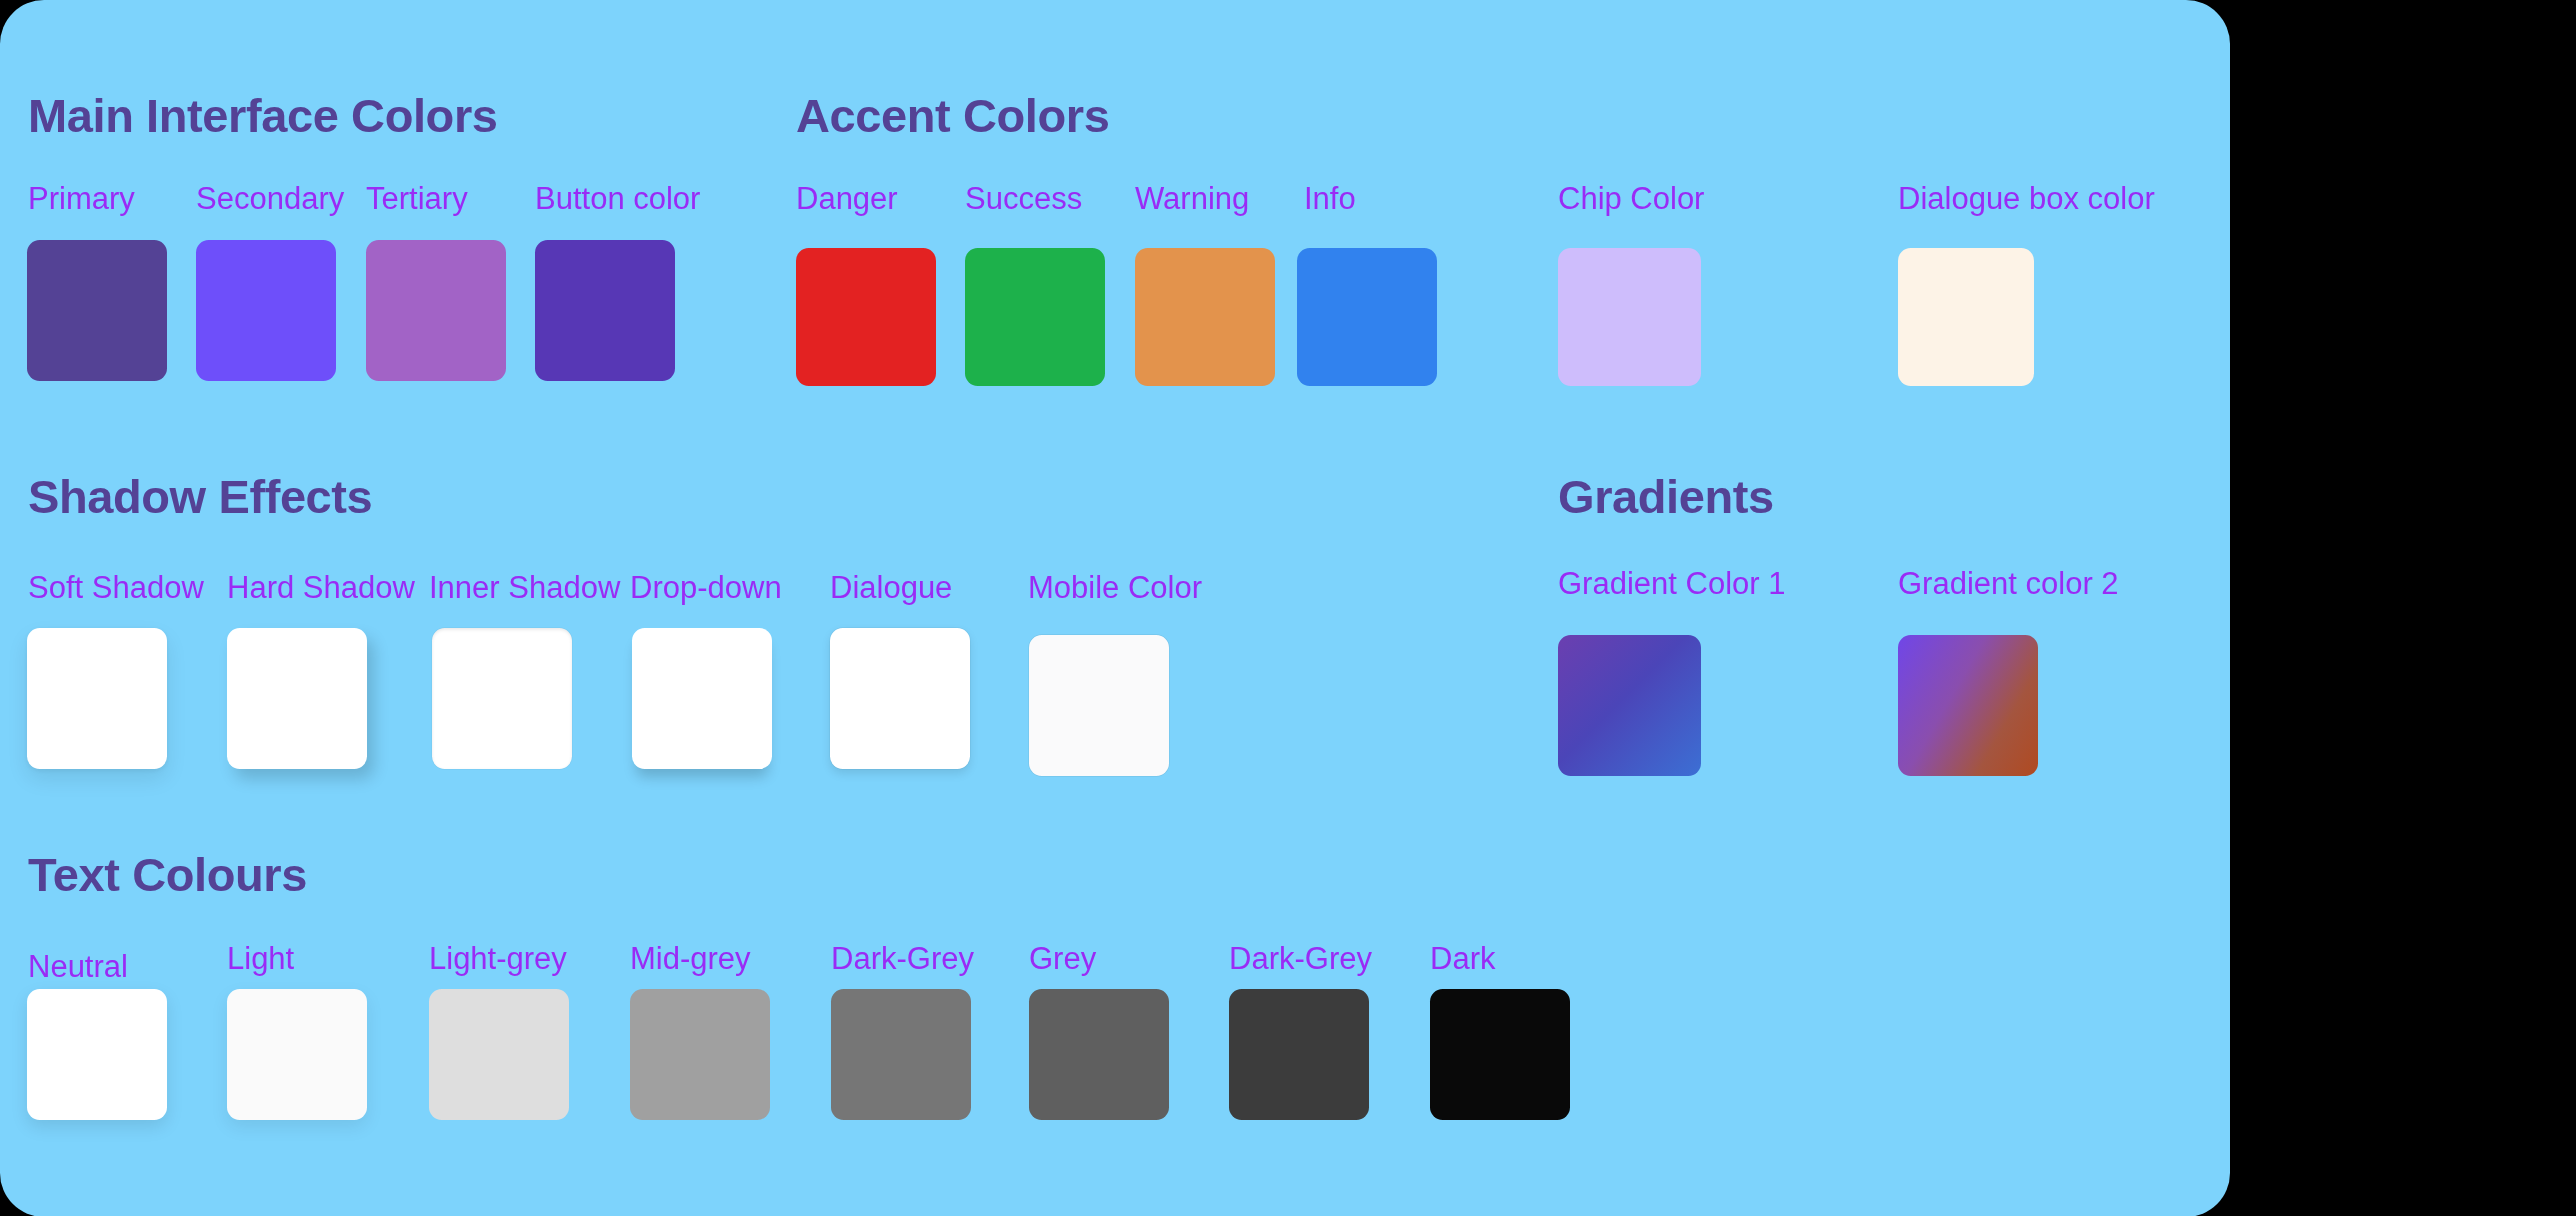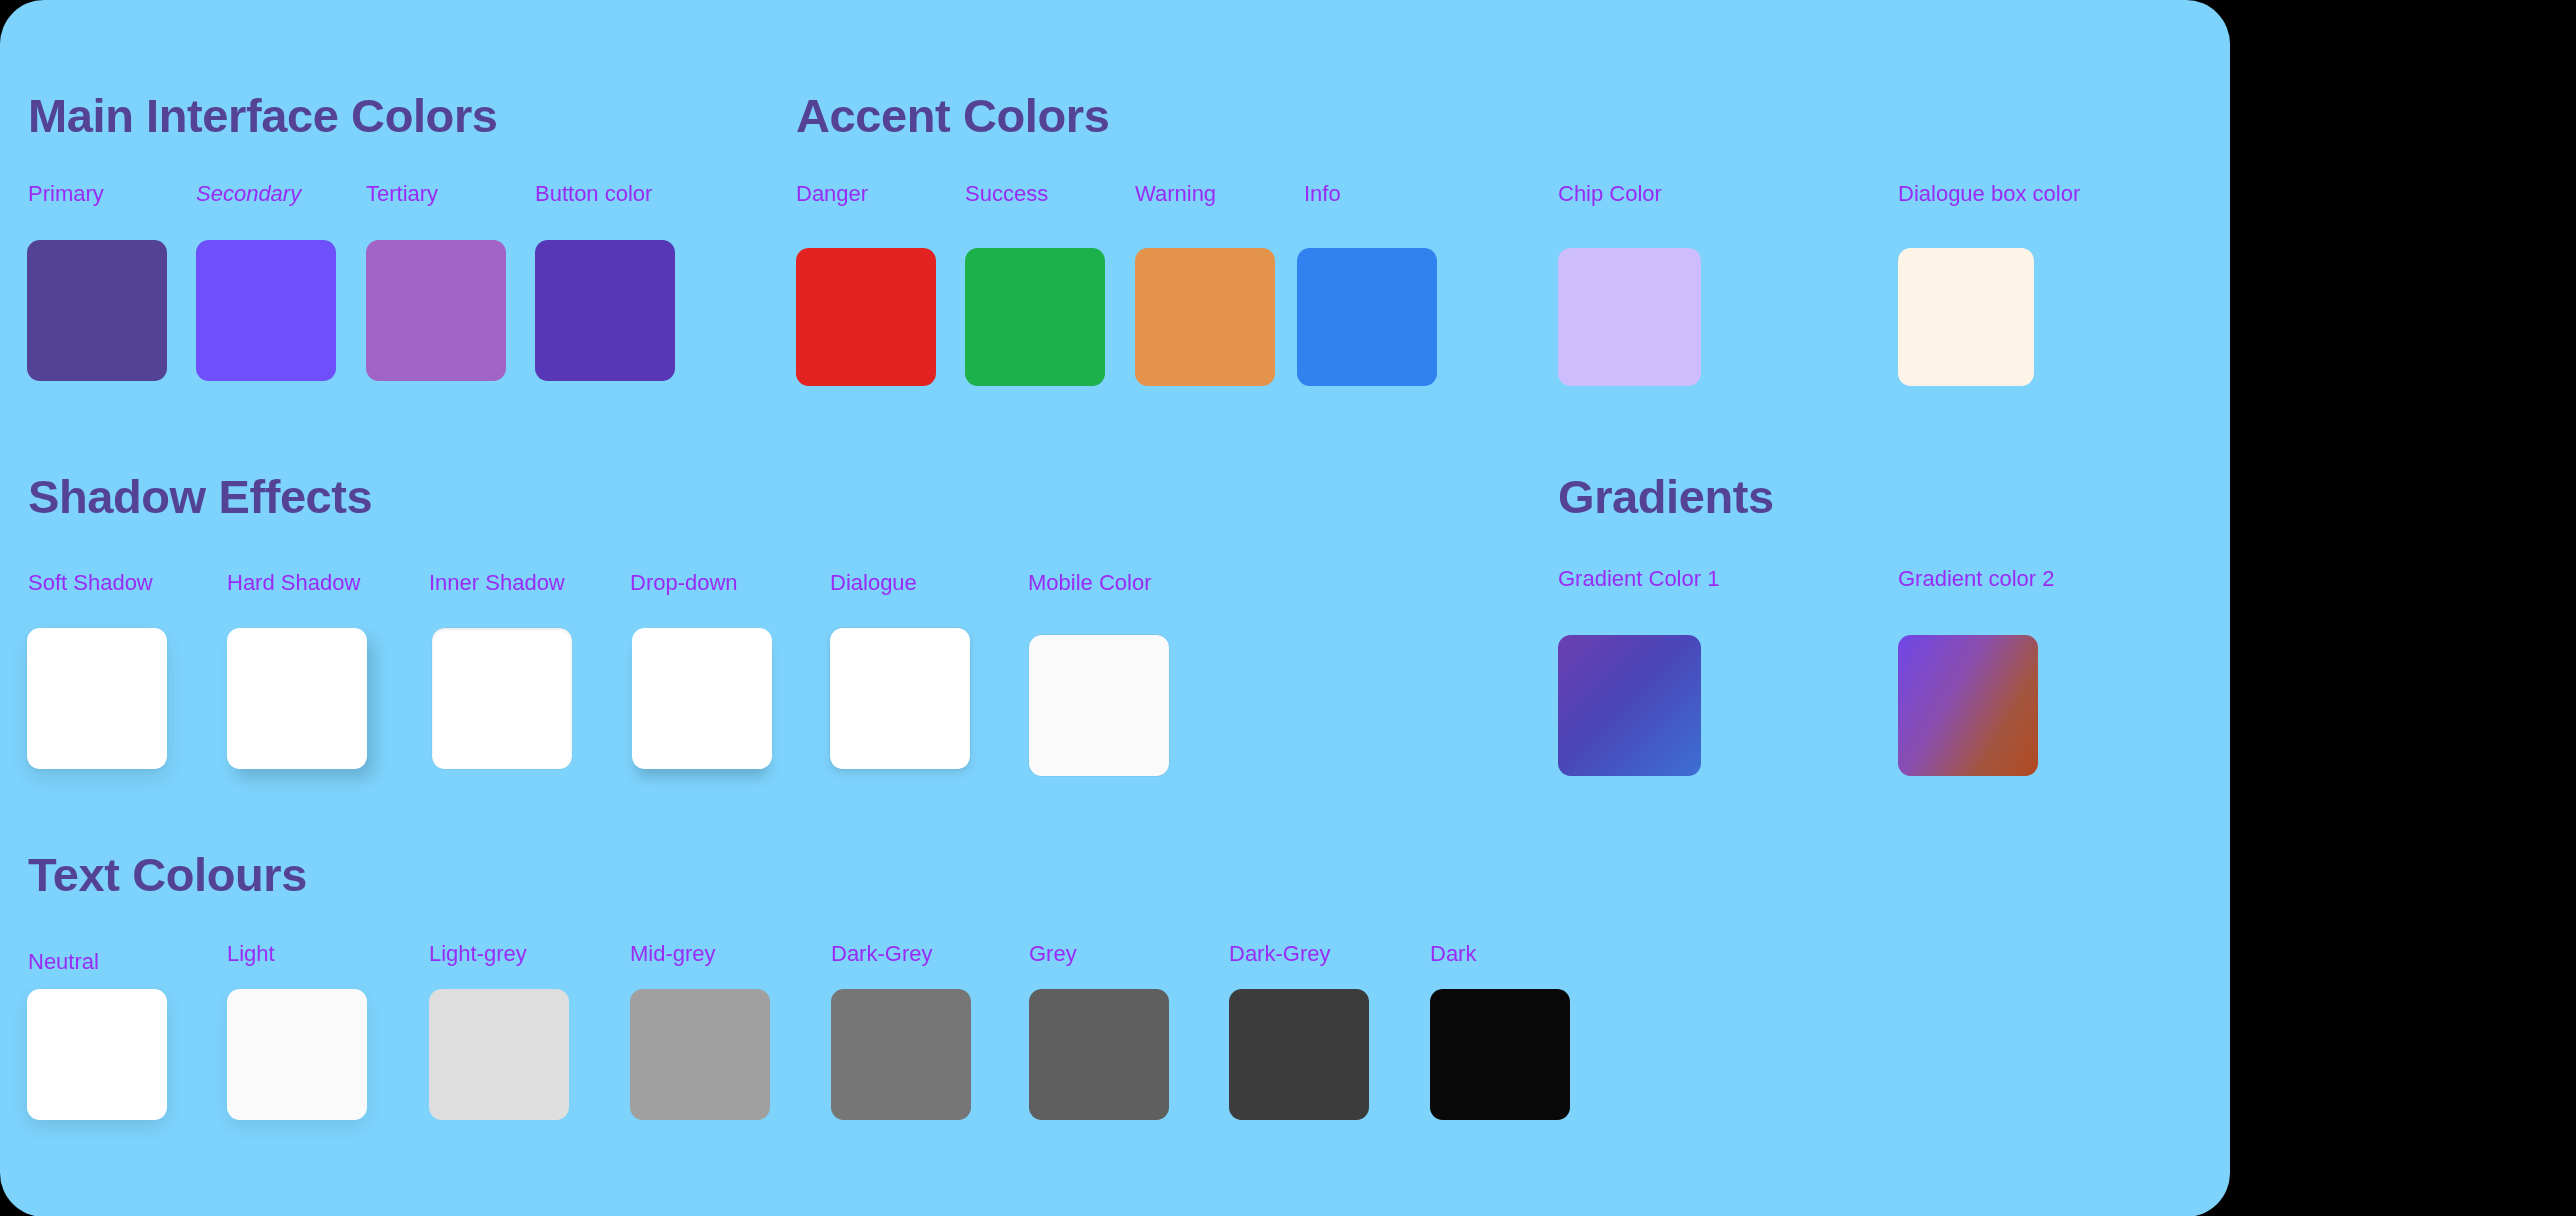--- a/index.html
+++ b/index.html
@@ -26,21 +26,21 @@
     position: absolute;
     font-size: 47px;
     font-weight: 700;
     color: #544295;
     letter-spacing: -0.4px;
     white-space: nowrap;
   }
 
   .swatch-label {
     position: absolute;
-    font-size: 22px;
+    font-size: 31px;
     font-weight: 400;
     color: #9A2BF5;
     white-space: nowrap;
   }
 
   .swatch {
     position: absolute;
     border-radius: 12.7px;
   }
 
@@ -58,21 +58,21 @@
 </head>
 <body>
 
 <div id="board">
 
   <div class="section-title" style="left:28px; top:88px;">Main Interface Colors</div>
 
   <div class="swatch-label" style="left:28px; top:181px;">Primary</div>
   <div class="swatch sh-plain" style="left:27px; top:240px; width:140px; height:141px; background:#544295;"></div>
 
-  <div class="swatch-label" style="left:196px; top:181px;font-style:italic;">Secondary</div>
+  <div class="swatch-label" style="left:196px; top:181px;">Secondary</div>
   <div class="swatch sh-plain" style="left:196px; top:240px; width:140px; height:141px; background:#6E4FFA;"></div>
 
   <div class="swatch-label" style="left:366px; top:181px;">Tertiary</div>
   <div class="swatch sh-plain" style="left:366px; top:240px; width:140px; height:141px; background:#A263C6;"></div>
 
   <div class="swatch-label" style="left:535px; top:181px;">Button color</div>
   <div class="swatch sh-plain" style="left:535px; top:240px; width:140px; height:141px; background:#5737B5;"></div>
 
   <div class="section-title" style="left:796px; top:88px;">Accent Colors</div>
 

